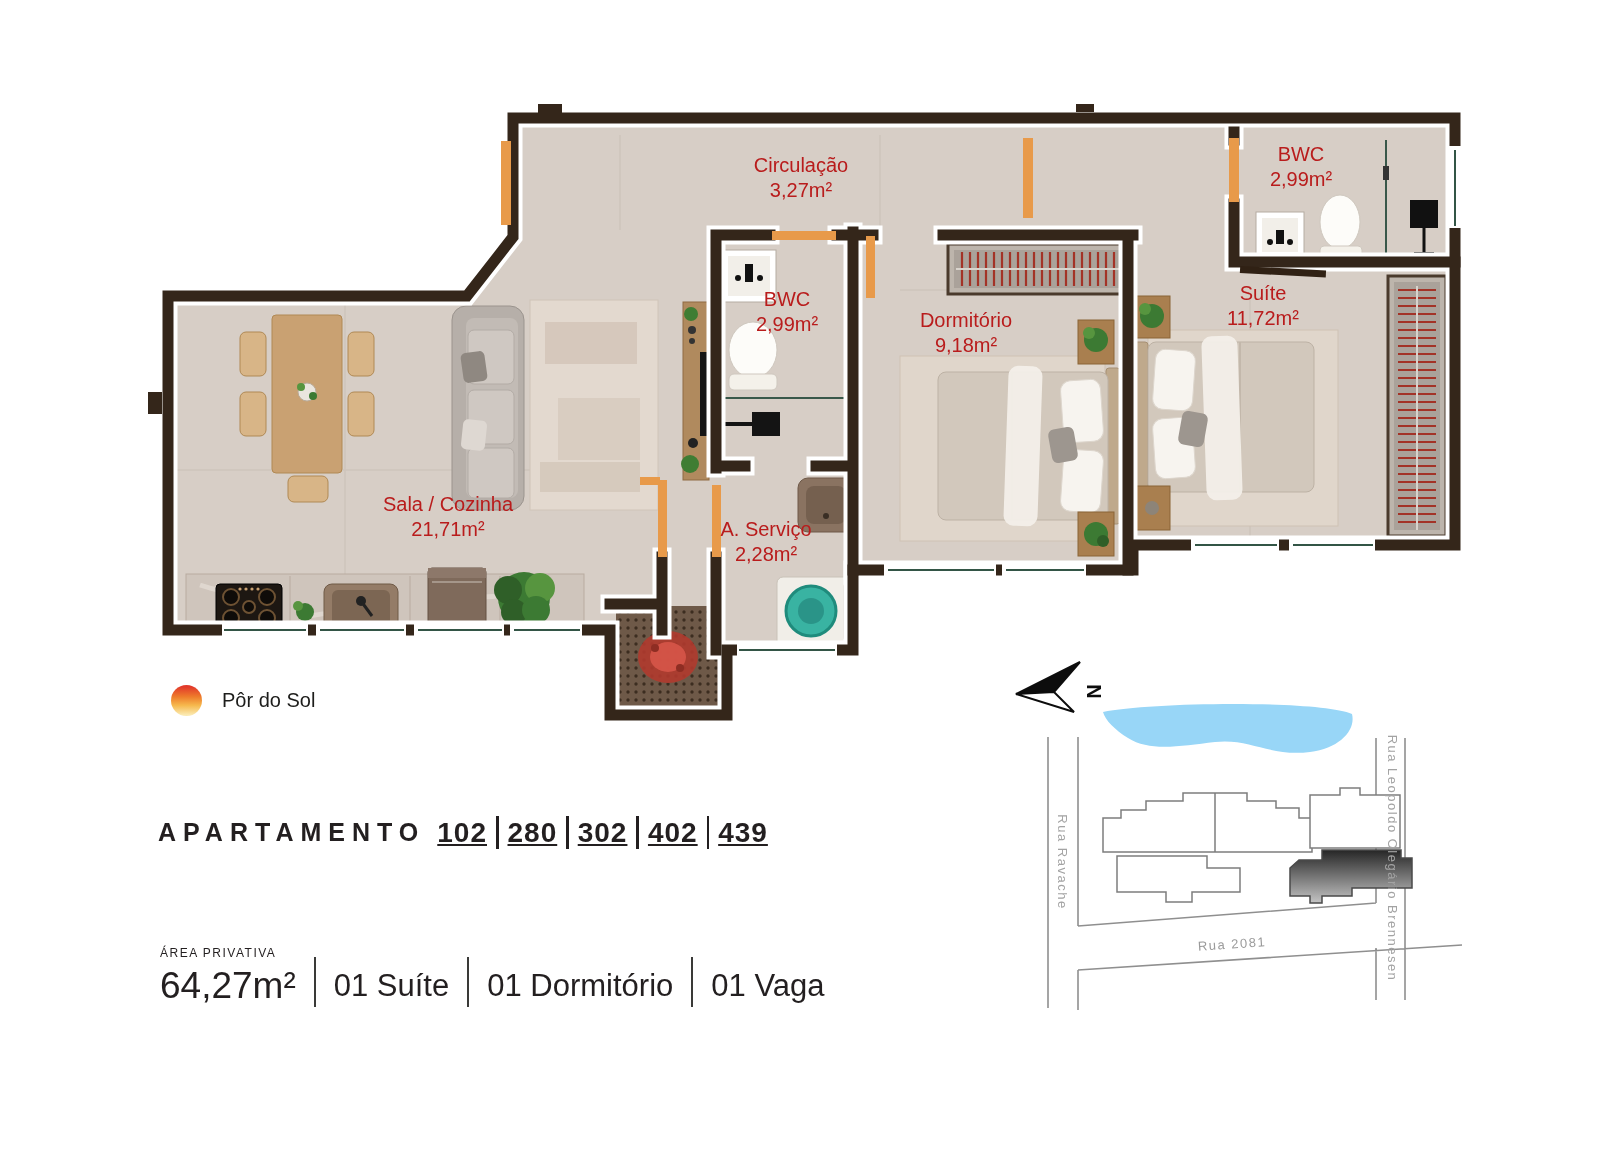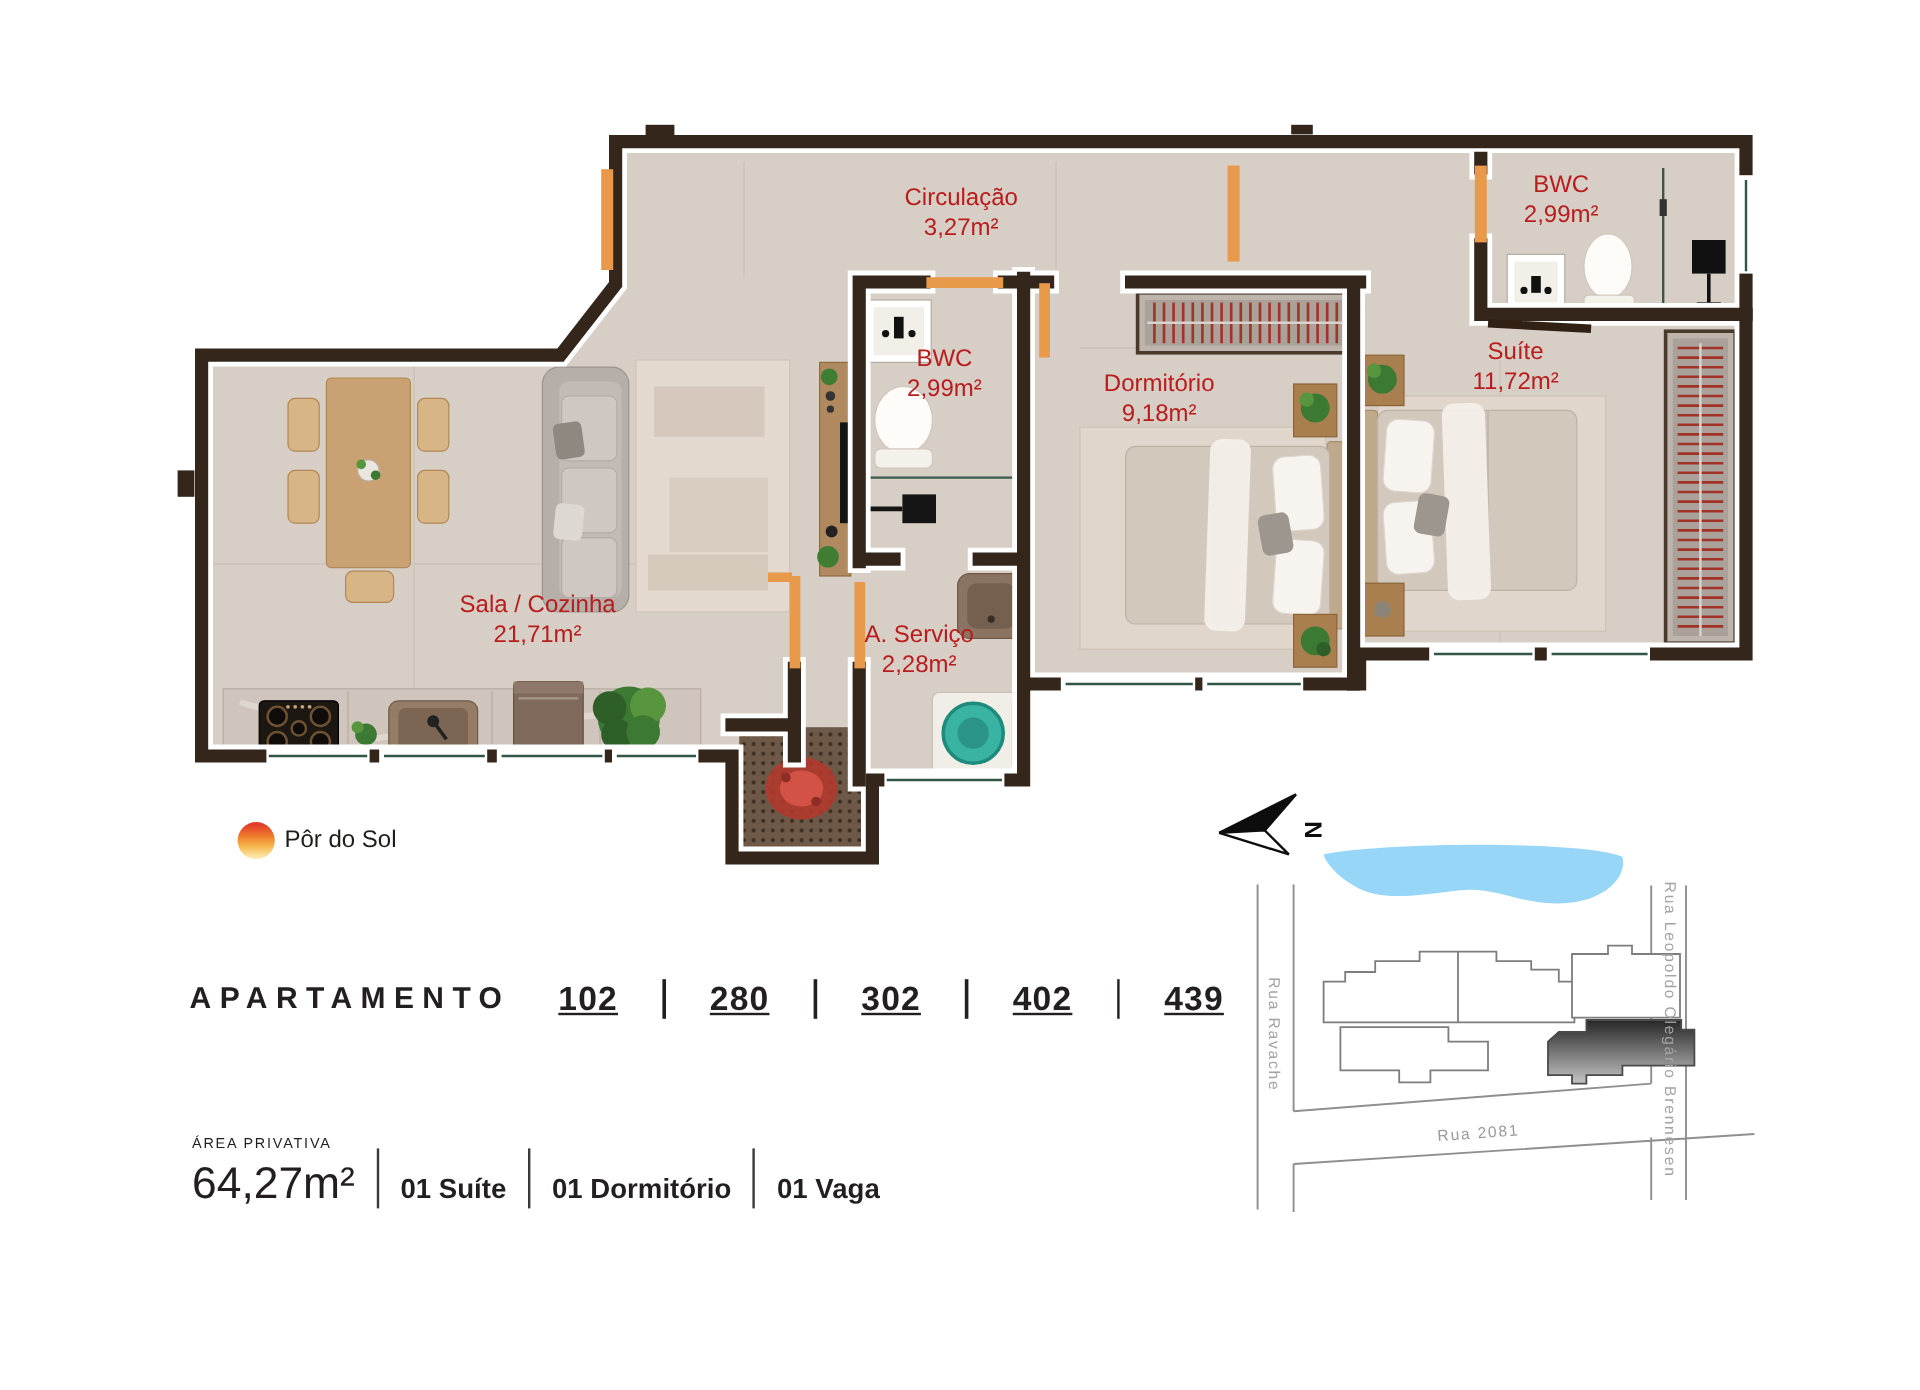--- a/index.html
+++ b/index.html
@@ -4,34 +4,34 @@
 <style>
   html,body{margin:0;padding:0;}
   body{
     width:1600px;height:1158px;position:relative;background:#ffffff;
     font-family:"Liberation Sans", sans-serif;overflow:hidden;color:#231f20;
   }
   #stage{position:absolute;inset:0;}
   #plan-svg{position:absolute;left:0;top:0;}
   .room-label{position:absolute;transform:translate(-50%,-50%);text-align:center;
     color:#b91c1c;font-size:20px;line-height:1.25;white-space:nowrap;}
-  .legend{position:absolute;left:198px;top:685px;display:flex;align-items:center;gap:8px;}
+  .legend{position:absolute;left:171px;top:685px;display:flex;align-items:center;gap:20px;}
   .sun{width:31px;height:31px;border-radius:50%;
     background:linear-gradient(180deg,#e23a2b 6%,#ee7c2b 38%,#f6b94e 66%,#fbe9b0 96%);}
   .legend-label{font-size:20px;color:#1d1d1b;}
-  .title-row{position:absolute;left:158px;top:816px;display:flex;align-items:center;gap:28px;}
+  .title-row{position:absolute;left:158px;top:816px;display:flex;align-items:center;}
   .apt-title{font-weight:bold;font-size:25px;letter-spacing:7px;margin-right:12px;}
   .unit{font-weight:bold;font-size:28px;letter-spacing:1px;text-decoration:underline;}
   .usep{width:2.5px;height:33px;background:#231f20;margin:0 9px;}
   .details-row{position:absolute;left:160px;top:946px;display:flex;align-items:flex-end;}
   .area-block{display:flex;flex-direction:column;}
   .area-label{font-size:12px;letter-spacing:1.5px;margin-bottom:5px;}
   .area-value{font-size:37px;}
   .dsep{width:2px;height:50px;background:#3a3a38;margin:0 18px;}
-  .feature{font-size:23px;padding-bottom:3px;font-weight:bold;}
+  .feature{font-size:31px;padding-bottom:3px;}
   .street-label{position:absolute;color:#a3a3a3;font-size:13px;letter-spacing:1.5px;
     white-space:nowrap;transform:translate(-50%,-50%) rotate(90deg);}
   #street-bottom{transform:translate(-50%,-50%) rotate(-4deg);color:#9a9a9a;}
   #north-n{position:absolute;left:1086px;top:680px;font-size:20px;font-weight:bold;
     color:#0d0d0d;transform:rotate(90deg);}
 </style>
 </head>
 <body>
 
 <div id="stage">

